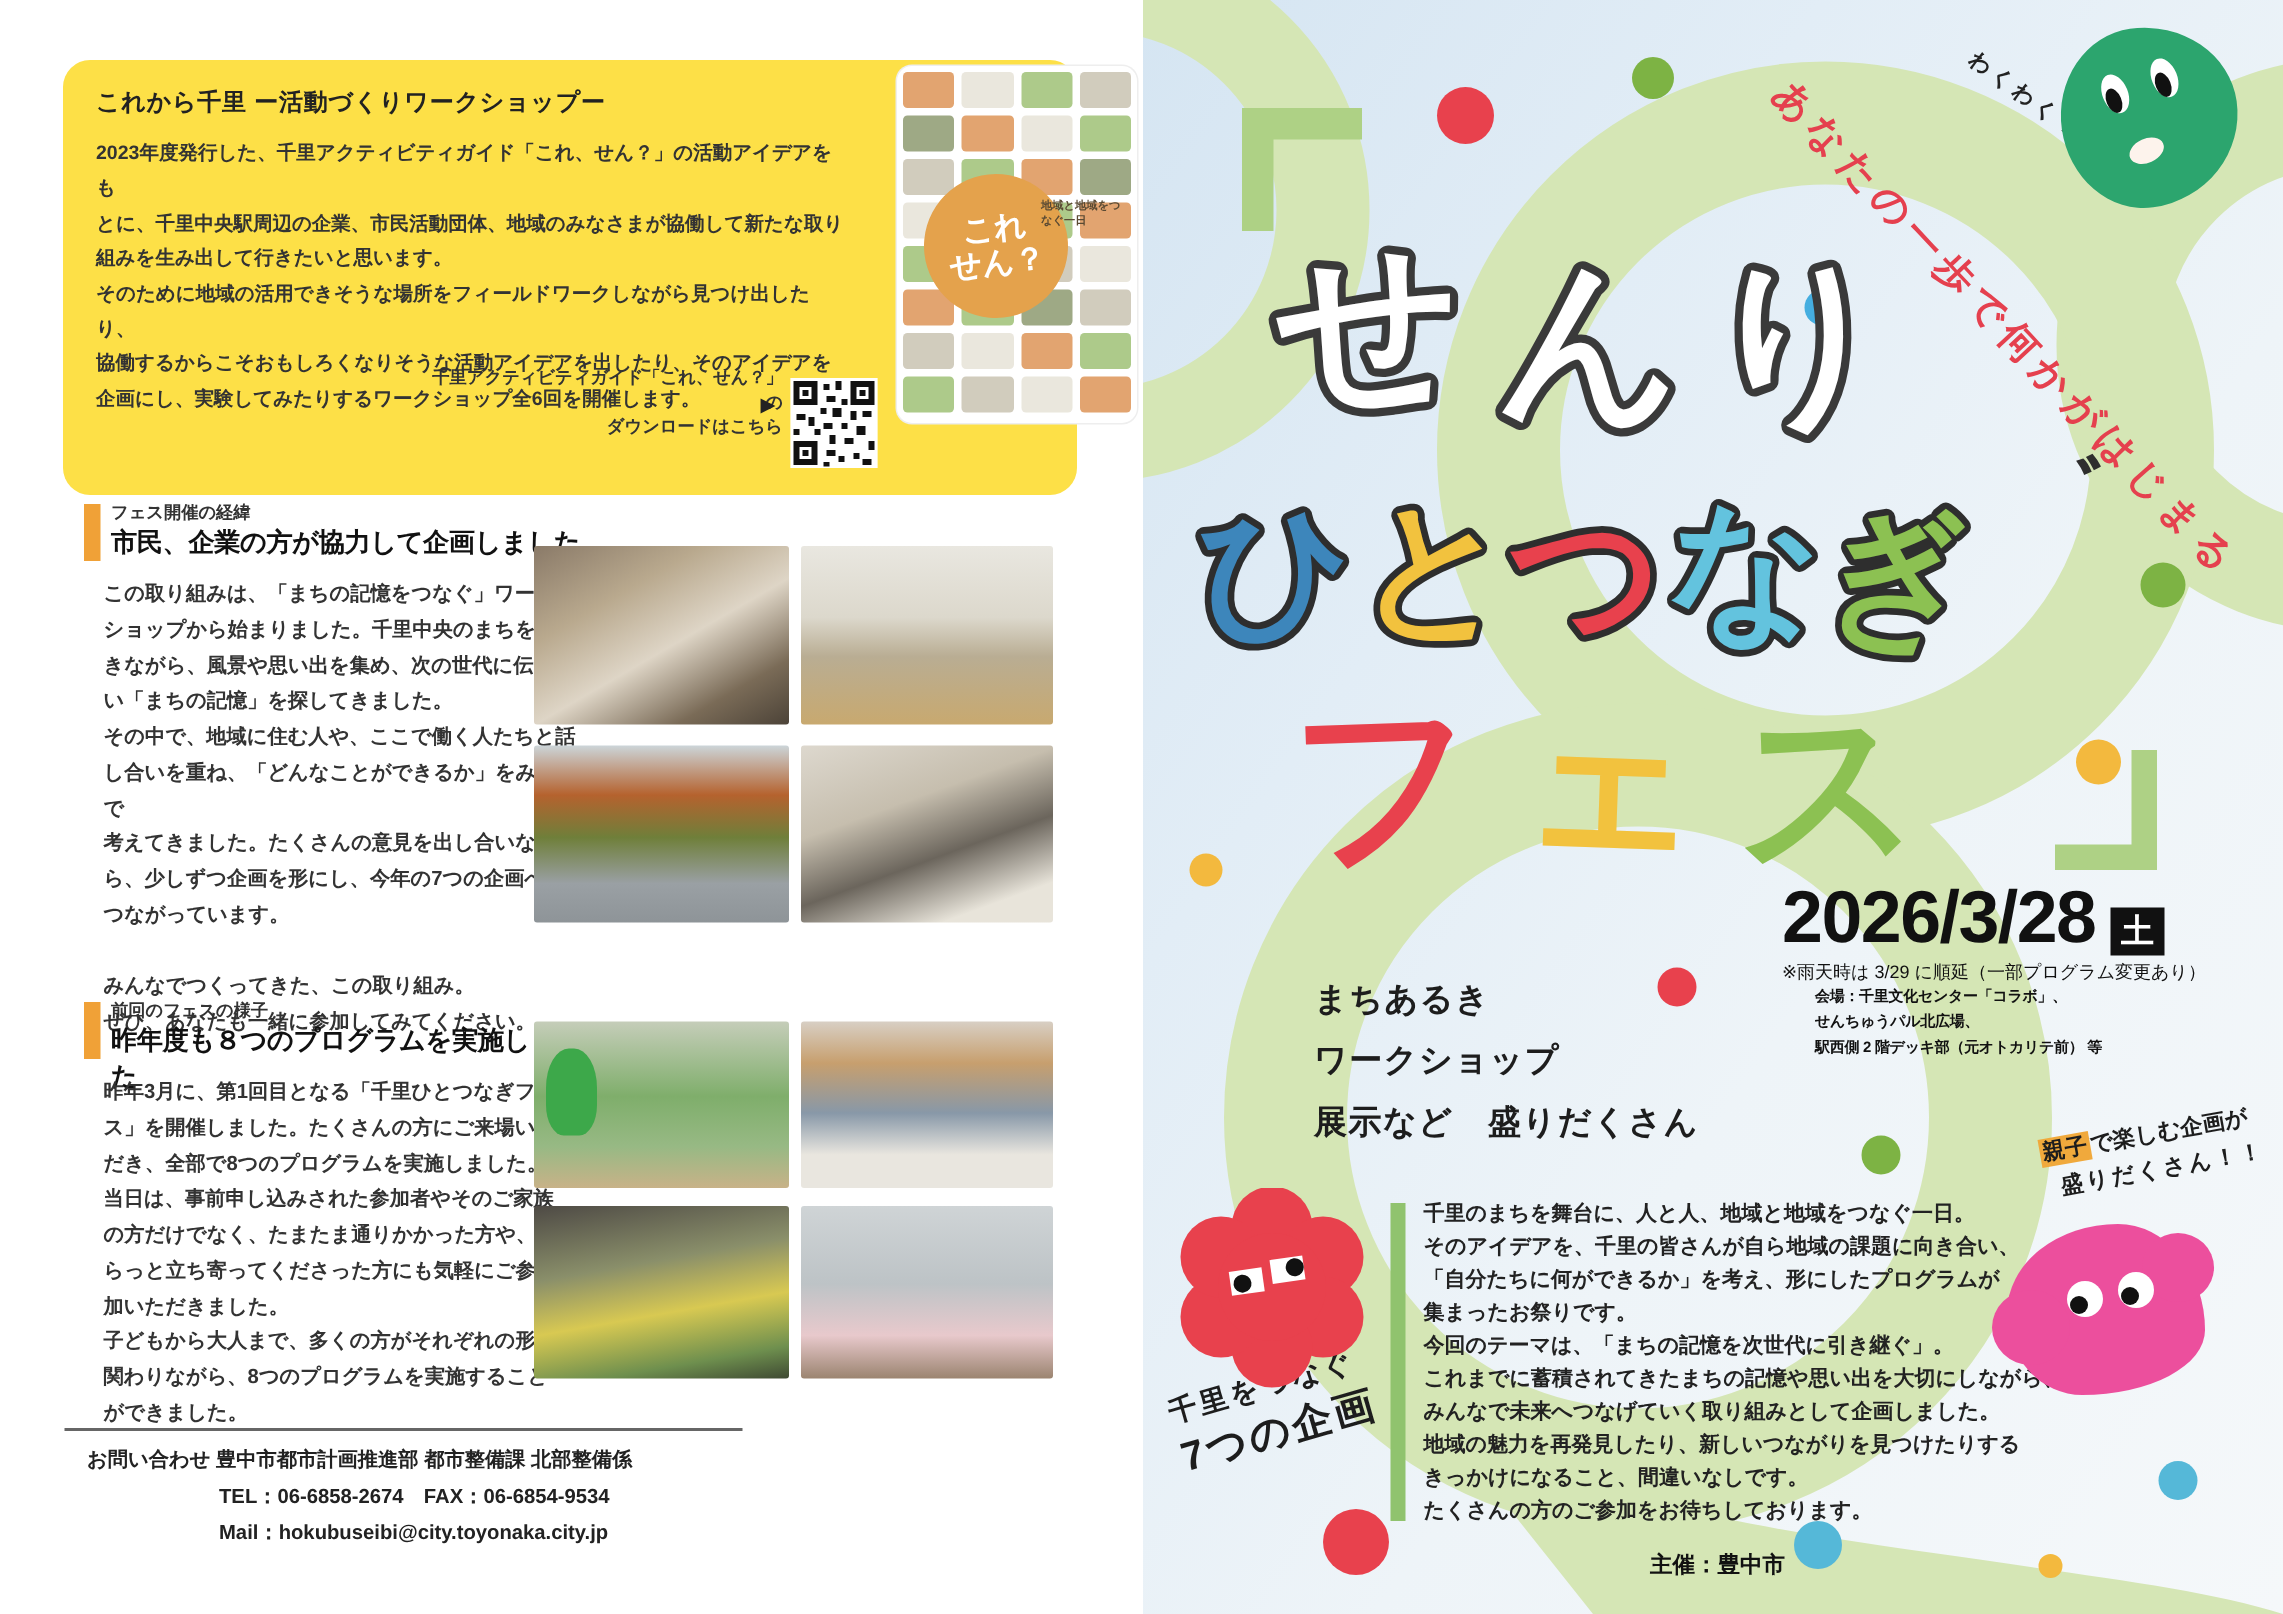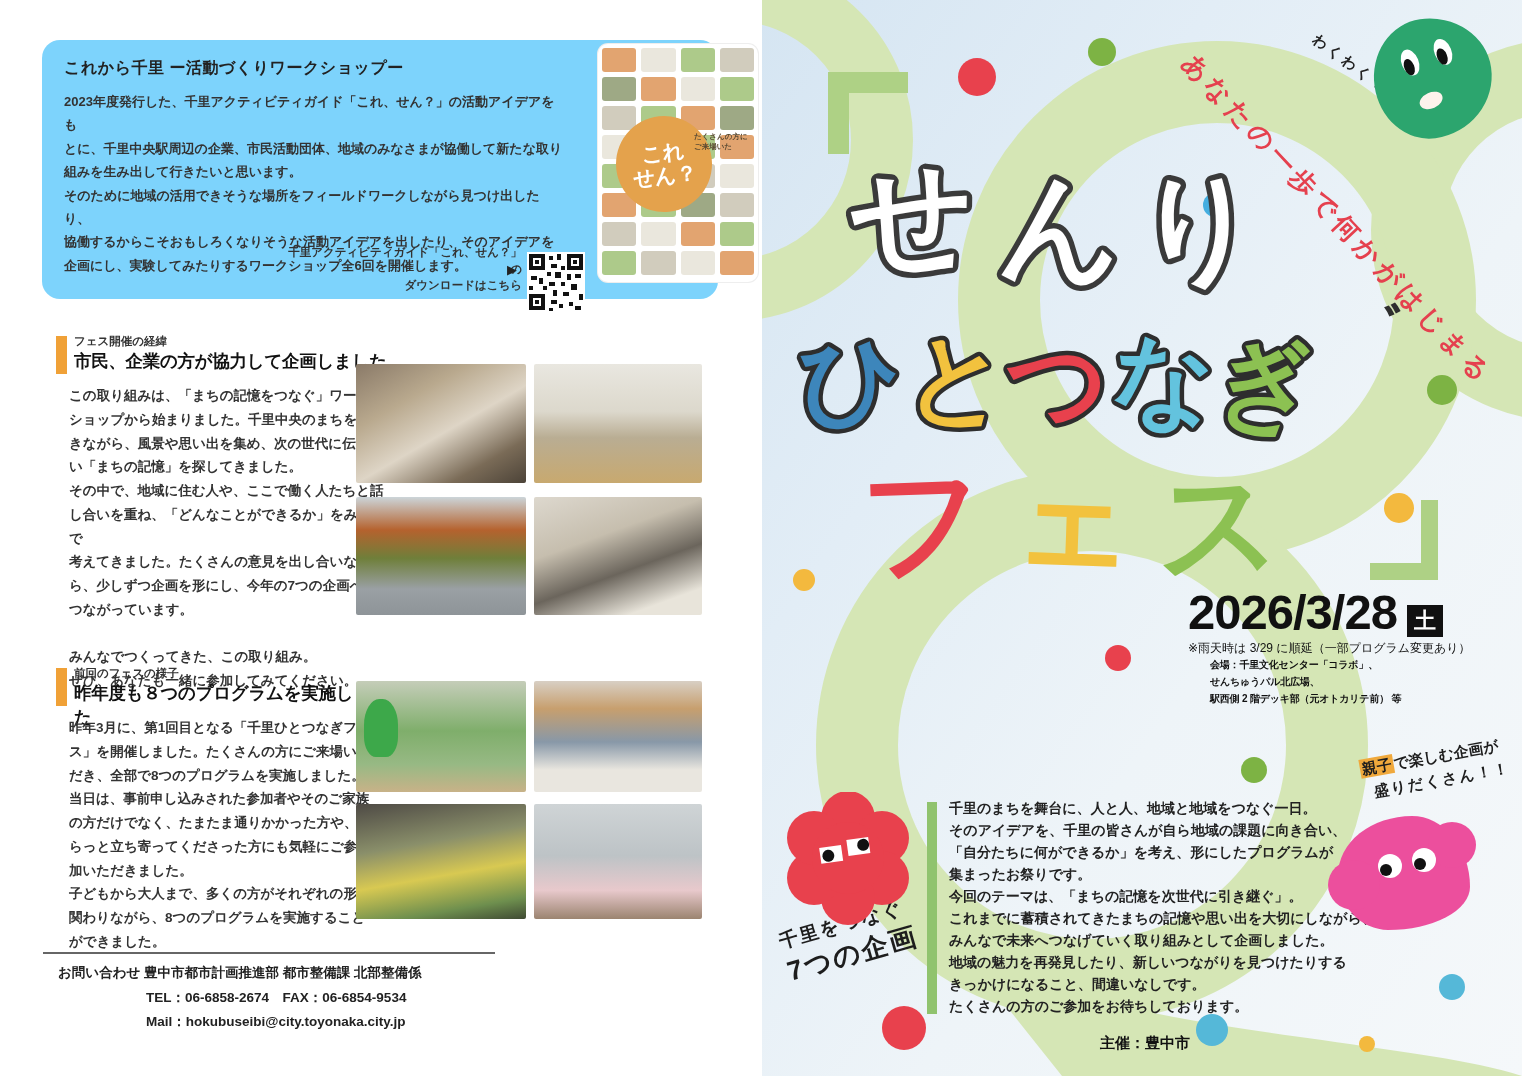--- a/index.html
+++ b/index.html
@@ -1,21 +1,21 @@
 <!DOCTYPE html>
 <html><head>
 <meta charset="utf-8">
 <style>
   html,body{margin:0;padding:0;background:#888;}
   *{box-sizing:border-box;}
   .spread{position:relative;width:1522px;height:1076px;background:#ffffff;overflow:hidden;
     font-family:"Liberation Sans","DejaVu Sans",sans-serif;color:#333;}
   
   .left-page{position:absolute;left:0;top:0;width:762px;height:1076px;background:#fff;}
-  .info-box{position:absolute;left:42px;top:40px;width:676px;height:259px;background:#7dd3fc;border-radius:18px;}
+  .info-box{position:absolute;left:42px;top:40px;width:676px;height:290px;background:#fde047;border-radius:18px;}
   .info-title{position:absolute;left:22px;top:18px;font-size:16px;font-weight:800;color:#222;letter-spacing:.5px;}
   .info-body{position:absolute;left:22px;top:50px;width:500px;font-size:13px;line-height:1.8;font-weight:600;color:#333;white-space:pre-line;}
   .qr-caption{position:absolute;left:235px;top:204px;width:245px;text-align:right;font-size:11.5px;font-weight:700;color:#333;line-height:1.45;white-space:pre-line;}
   .qr-arrow{position:absolute;left:465px;top:222px;font-size:13px;color:#222;}
   .qr{position:absolute;left:485px;top:212px;width:58px;height:60px;background:#fff;}
   .booklet{position:absolute;left:556px;top:4px;width:160px;height:238px;background:#fff;border-radius:10px;overflow:hidden;box-shadow:0 0 0 1px #eee;}
   .mosaic{position:absolute;inset:4px;display:grid;grid-template-columns:repeat(4,1fr);grid-auto-rows:24px;gap:5px;opacity:.85;}
   .mosaic div{border-radius:3px;}
   .t1{background:#dd9457;} .t2{background:#9fc176;} .t3{background:#c9c3b2;} .t4{background:#8d9a70;} .t5{background:#e7e3d8;}
   .booklet-circle{position:absolute;left:18px;top:72px;width:96px;height:96px;border-radius:50%;background:#e4a24c;
@@ -175,21 +175,21 @@
             <div class="t2"></div>
           <div class="t2"></div>
             <div class="t3"></div>
             <div class="t5"></div>
             <div class="t1"></div>
         </div>
         <div class="booklet-circle">
           <span class="big">これ</span>
           <span class="big">せん？</span>
         </div>
-        <div class="booklet-label">たくさんの方にご来場いた</div>
+        <div class="booklet-label">地域と地域をつなぐ一日</div>
       </div>
     </div>
 
     <div class="section" style="top:334px;width:340px;height:320px;">
       <div class="sec-bar"></div>
       <div class="sec-overline">フェス開催の経緯</div>
       <div class="sec-heading">市民、企業の方が協力して企画しました</div>
       <div class="sec-body">この取り組みは、「まちの記憶をつなぐ」ワーク
 ショップから始まりました。千里中央のまちを歩
 きながら、風景や思い出を集め、次の世代に伝えた
@@ -291,20 +291,23 @@
         <text x="452" y="420" fill="#8cc152" transform="rotate(-2 452 420)">ぎ</text>
       </g>
       <g font-size="122">
         <text x="100" y="566" fill="#e8414d" transform="rotate(-2 100 566)">フ</text>
         <text x="248" y="560" fill="#f2c23e" transform="rotate(2 248 560)">ェ</text>
         <text x="396" y="568" fill="#8cc152" transform="rotate(-2 396 568)">ス</text>
       </g>
     </svg>
     <div class="accent-mark">゛</div>
 
+    <div class="programs">まちあるき
+ワークショップ
+展示など　盛りだくさん</div>
 
     <div class="date-row">
       <span class="date-text">2026/3/28</span>
       <span class="day-box">土</span>
     </div>
     <div class="rain-note">※雨天時は 3/29 に順延（一部プログラム変更あり）</div>
     <div class="venue">会場：千里文化センター「コラボ」、
 せんちゅうパル北広場、
 駅西側 2 階デッキ部（元オトカリテ前） 等</div>
 

